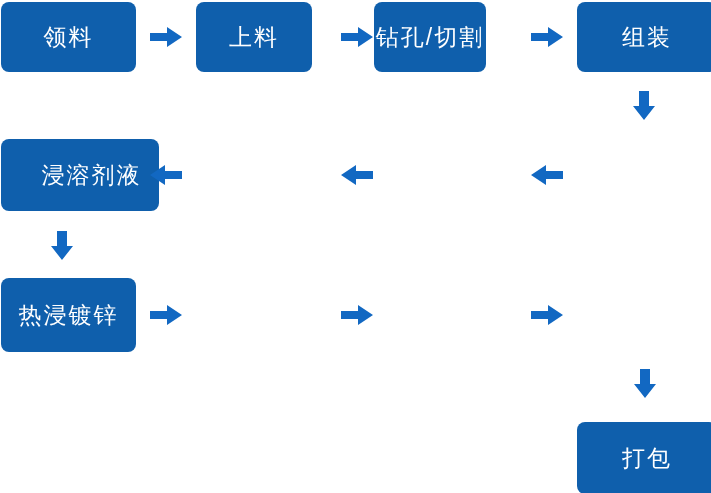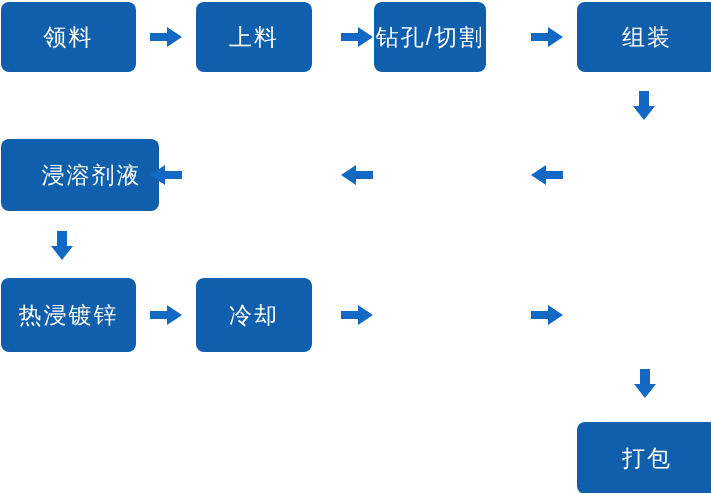--- a/index.html
+++ b/index.html
@@ -81,21 +81,20 @@
   </svg>
 
   <svg class="arrow v-arrow d2" viewBox="0 0 22 30">
     <polygon points="6,0 16,0 16,15 22,15 11,29 0,15 6,15" fill="#1268C2"></polygon>
   </svg>
 
   <div class="node r3 c1">热浸镀锌</div>
   <svg class="arrow h-arrow g1 ay3" viewBox="0 0 32 22">
     <polygon points="0,7 17,7 17,1 32,11 17,21 17,15 0,15" fill="#1268C2"></polygon>
   </svg>
-  <div class="node r3 c2">冷却</div>
   <svg class="arrow h-arrow g2 ay3" viewBox="0 0 32 22">
     <polygon points="0,7 17,7 17,1 32,11 17,21 17,15 0,15" fill="#1268C2"></polygon>
   </svg>
   <svg class="arrow h-arrow g3 ay3" viewBox="0 0 32 22">
     <polygon points="0,7 17,7 17,1 32,11 17,21 17,15 0,15" fill="#1268C2"></polygon>
   </svg>
 
   <svg class="arrow v-arrow d3" viewBox="0 0 22 30">
     <polygon points="6,0 16,0 16,15 22,15 11,29 0,15 6,15" fill="#1268C2"></polygon>
   </svg>

